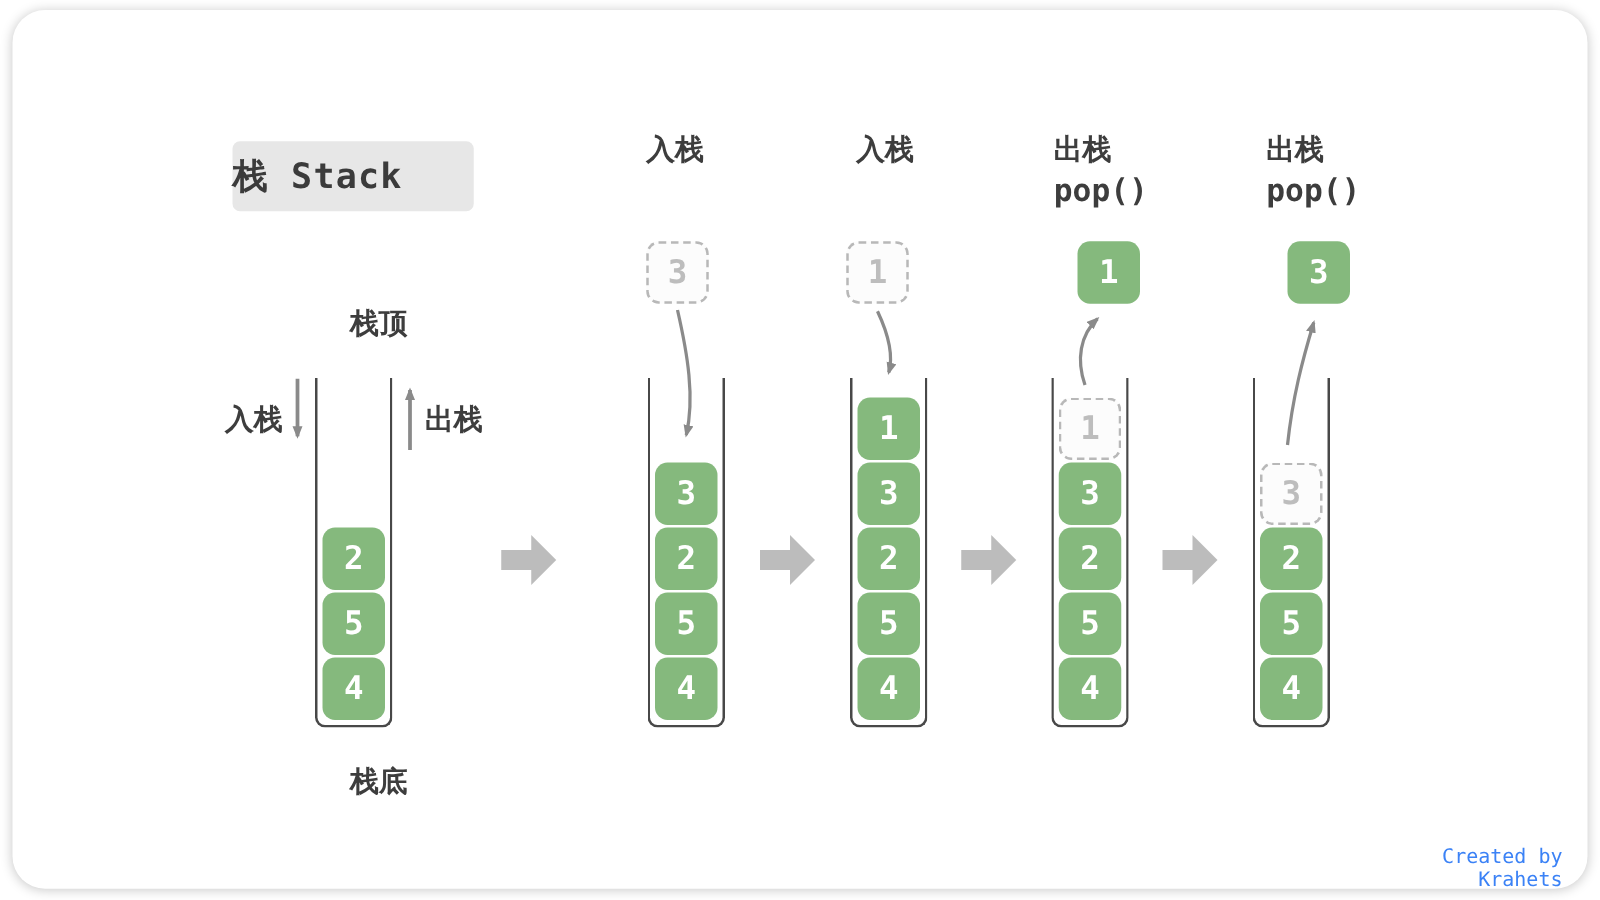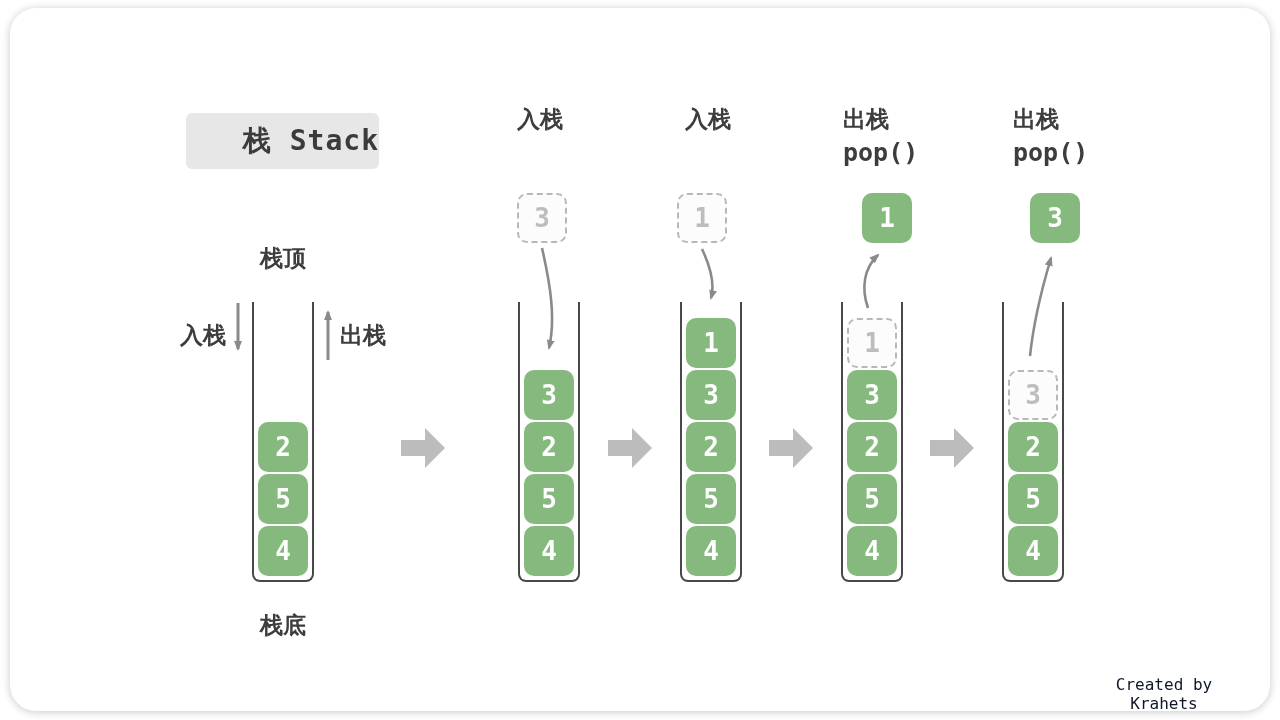--- a/index.html
+++ b/index.html
@@ -2,44 +2,44 @@
 <html><head>
 <meta charset="utf-8">
 <style>
   html,body{margin:0;padding:0;background:#fff;width:1280px;height:720px;overflow:hidden;
     font-family:"Liberation Sans","DejaVu Sans",sans-serif;}
   .card{position:absolute;left:10px;top:8px;width:1260px;height:703px;background:#fff;
     border-radius:26px;box-shadow:0 1px 9px rgba(0,0,0,.22);}
   .scene{position:absolute;left:0;top:0;width:1280px;height:720px;}
 
   .title-box{position:absolute;left:186px;top:113px;width:193px;height:56px;background:#e7e7e7;
-    border-radius:6px;display:flex;align-items:center;justify-content:flex-end;
+    border-radius:6px;display:flex;align-items:center;justify-content:flex-start;
     font:700 28px "DejaVu Sans Mono","DejaVu Sans",monospace;color:#3b3b3b;letter-spacing:1px;}
 
   .col-header{position:absolute;top:104px;color:#3d3d3d;}
   .col-header .zh{font-weight:700;font-size:23px;line-height:30px;}
   .col-header .code{font:600 25px "DejaVu Sans Mono",monospace;line-height:38px;}
   .col-header .arg{color:#67a556;font-weight:700;}
 
   .lbl{position:absolute;color:#3d3d3d;font-weight:700;font-size:23px;}
-  .lbl.center{width:62px;text-align:center;}
+  .lbl.center{width:62px;text-align:center;margin-left:20px;}
 
   .stack{position:absolute;top:302px;width:62px;height:280px;box-sizing:border-box;
     border:2px solid #484848;border-top:none;border-radius:0 0 8px 8px;background:#fff;
     display:flex;flex-direction:column;justify-content:flex-end;align-items:center;
     gap:2px;padding-bottom:4px;}
 
   .box{width:50px;height:50px;flex:none;border-radius:10px;background:#85b97d;color:#fff;
     display:flex;align-items:center;justify-content:center;
     font:600 26px "DejaVu Sans Mono",monospace;box-sizing:border-box;}
   .box.ghost{background:#fcfcfc;border:2px dashed #b8b8b8;color:#bdbdbd;}
   .box.float{position:absolute;}
 
-  .watermark{position:absolute;left:1078px;top:675px;width:172px;text-align:center;
-    font:400 16px "DejaVu Sans Mono",monospace;color:#0f172a;}
+  .watermark{position:absolute;left:1078px;top:675px;width:172px;text-align:right;
+    font:400 16px "DejaVu Sans Mono",monospace;color:#3b82f6;}
 
   svg.arrows{position:absolute;left:0;top:0;pointer-events:none;}
 </style>
 </head>
 <body>
 
 <div class="card"></div>
 
 <div class="scene">
 

